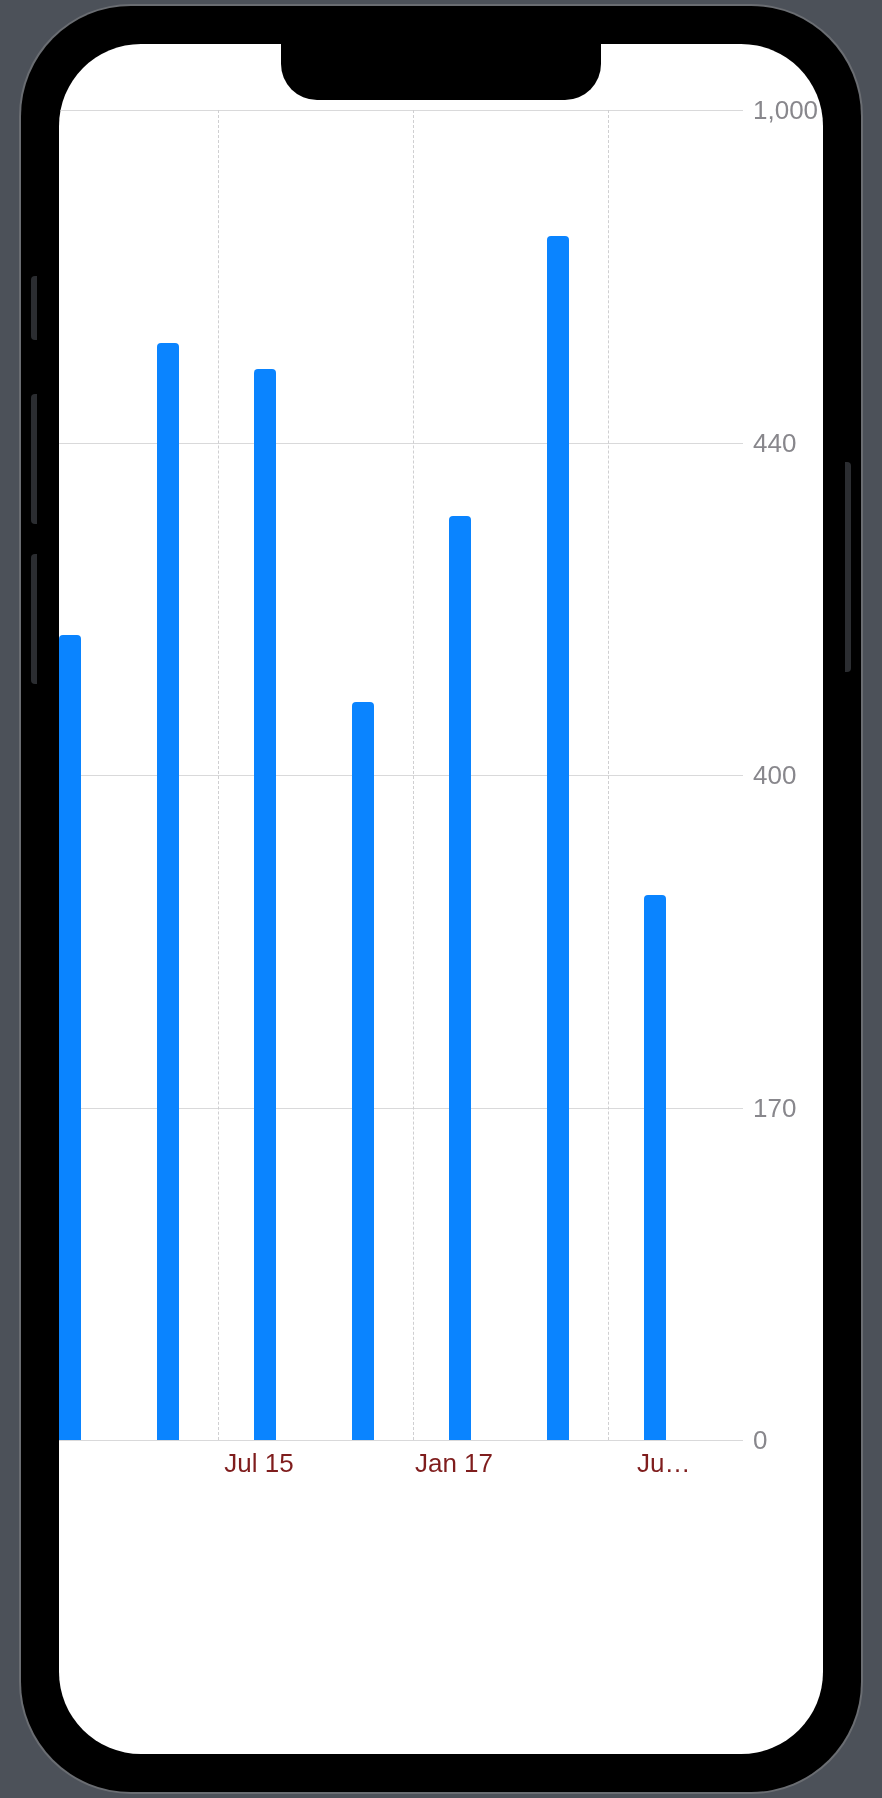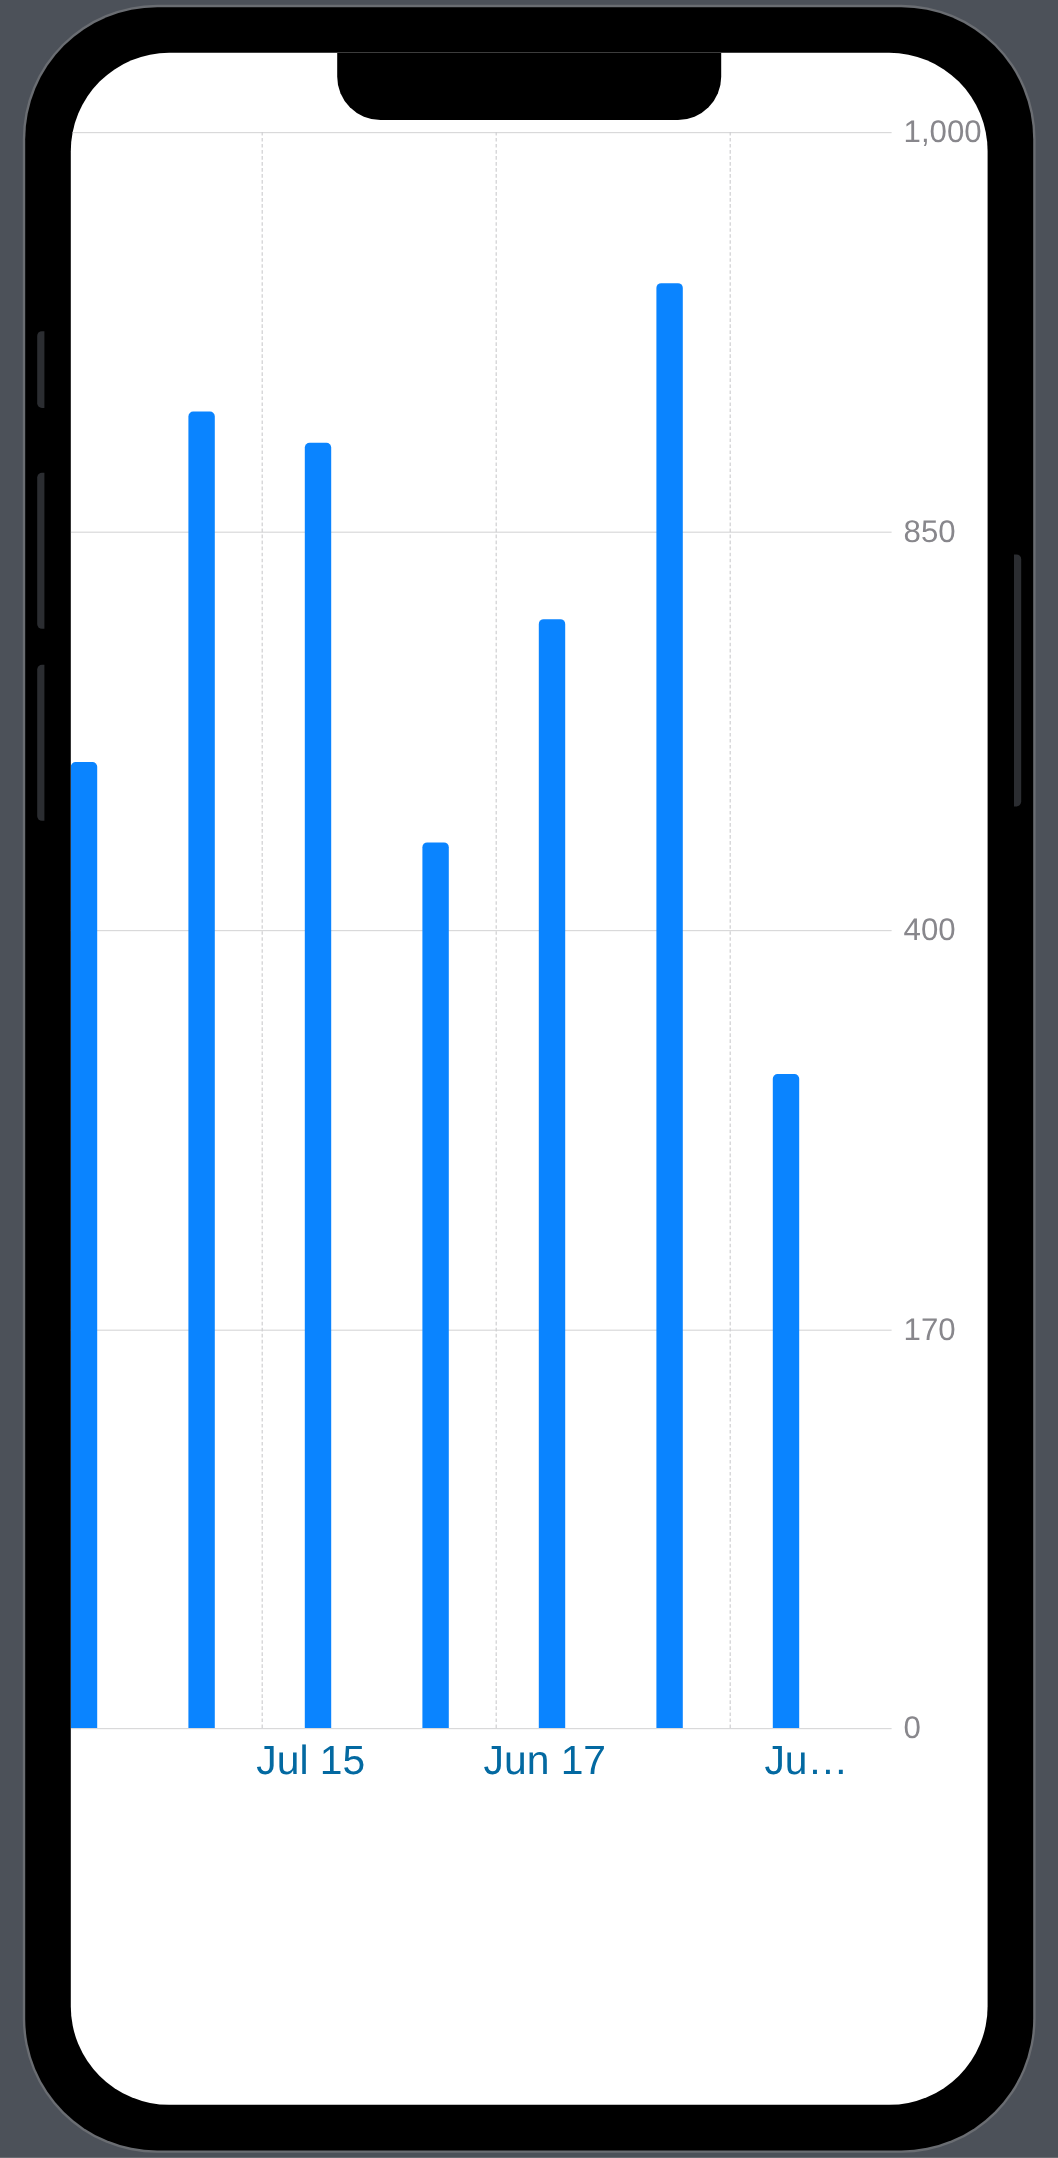--- a/index.html
+++ b/index.html
@@ -100,22 +100,22 @@
     left: 694px;
     width: 80px;
     color: #88878c;
     font-size: 26px;
     text-align: left;
     transform: translateY(-50%);
   }
   .x-label {
     position: absolute;
     top: 1404px;
-    color: #0369a1;
-    font-size: 34px;
+    color: #7f1d1d;
+    font-size: 26px;
     transform: translateX(-50%);
     white-space: nowrap;
   }
 
   .bar {
     position: absolute;
     bottom: 0;
     width: 22px;
     background: #0a84ff;
     border-top-left-radius: 4px;
@@ -141,27 +141,27 @@
         <div class="y-grid" style="top:398.5px"></div>
         <div class="y-grid" style="top:731px"></div>
         <div class="y-grid" style="top:1063.5px"></div>
         <div class="y-grid" style="top:1396px"></div>
 
         <div class="x-grid" style="left:159px"></div>
         <div class="x-grid" style="left:354px"></div>
         <div class="x-grid" style="left:549px"></div>
 
         <div class="y-label" style="top:66px">1,000</div>
-        <div class="y-label" style="top:398.5px">850</div>
+        <div class="y-label" style="top:398.5px">440</div>
         <div class="y-label" style="top:731px">400</div>
         <div class="y-label" style="top:1063.5px">170</div>
         <div class="y-label" style="top:1396px">0</div>
 
         <div class="x-label" style="left:200px">Jul 15</div>
-        <div class="x-label" style="left:395px">Jun 17</div>
+        <div class="x-label" style="left:395px">Jan 17</div>
         <div class="x-label" style="left:578px; transform:none;text-align:center;">Ju…</div>
 
         <div class="plot">
           <div class="bar" style="left:0px;   height:804.7px"></div>
           <div class="bar" style="left:98px;  height:1097.3px"></div>
           <div class="bar" style="left:195px; height:1070.7px"></div>
           <div class="bar" style="left:293px; height:738.2px"></div>
           <div class="bar" style="left:390px; height:924.4px"></div>
           <div class="bar" style="left:488px; height:1203.7px"></div>
           <div class="bar" style="left:585px; height:545.3px"></div>

